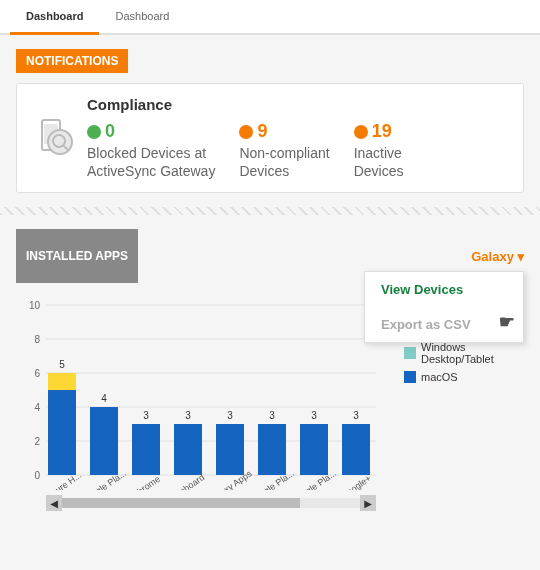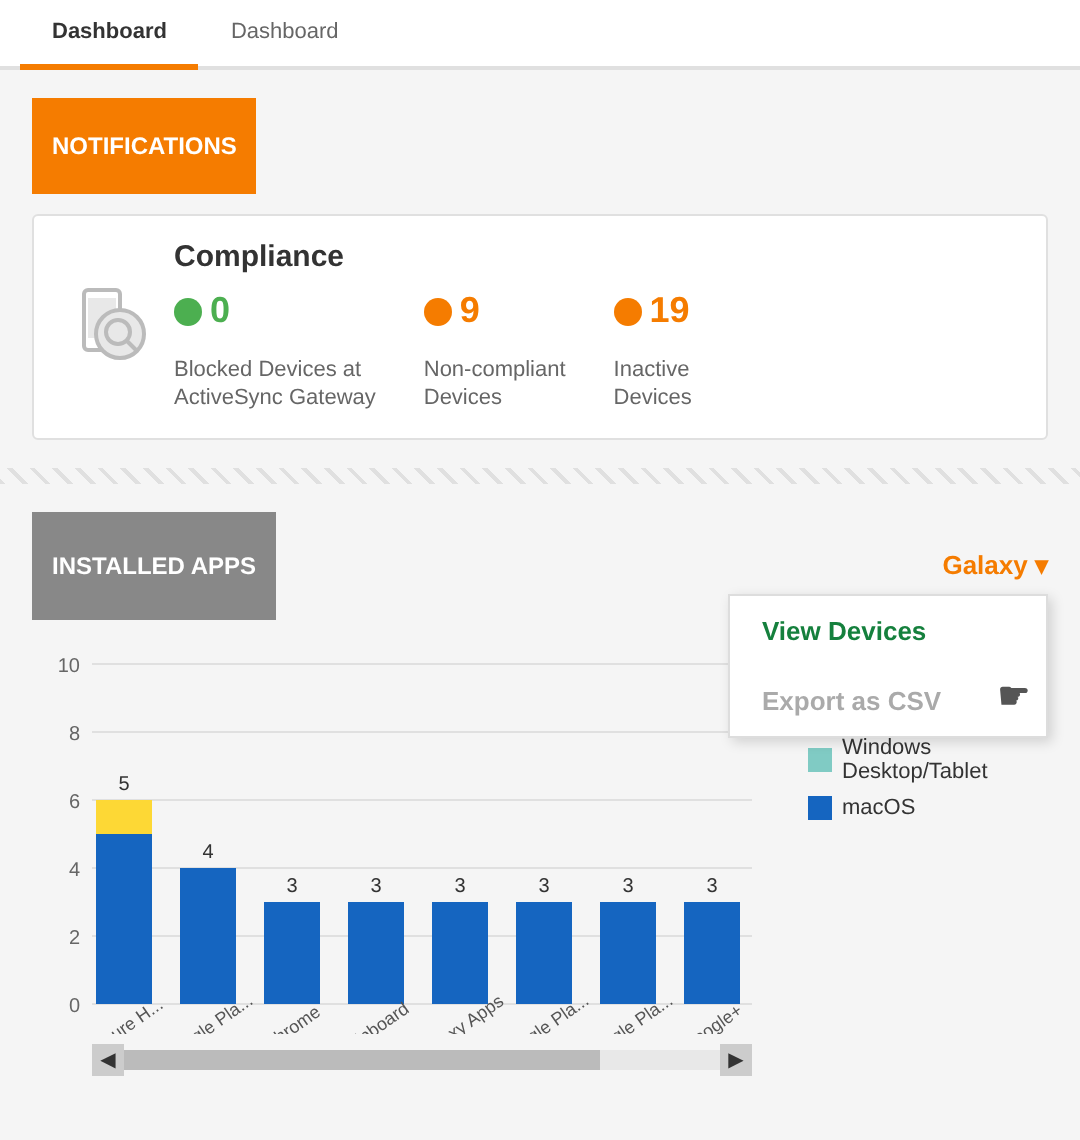--- a/index.html
+++ b/index.html
@@ -38,21 +38,21 @@
     .content {
       padding: 14px 16px;
     }
 
     
     .notifications-header {
       background: #f57c00;
       color: #fff;
       font-size: 12px;
       font-weight: bold;
-      padding: 17px 10px;
+      padding: 5px 10px;
       display: inline-block;
       margin-bottom: 10px;
     }
 
     .compliance-card {
       background: #fff;
       border: 1px solid #e0e0e0;
       border-radius: 3px;
       padding: 12px 14px;
       display: flex;
@@ -99,23 +99,23 @@
       width: 14px;
       height: 14px;
       border-radius: 50%;
       display: inline-block;
     }
 
     .dot-green { background: #4caf50; }
     .dot-orange { background: #f57c00; }
 
     .stat-label {
-      font-size: 11px;
+      font-size: 14px;
       color: #666;
-      margin-top: 12px;
+      margin-top: 2px;
       line-height: 1.3;
     }
 
     
     .divider {
       height: 8px;
       background: repeating-linear-gradient(
         45deg,
         #e0e0e0,
         #e0e0e0 2px,

